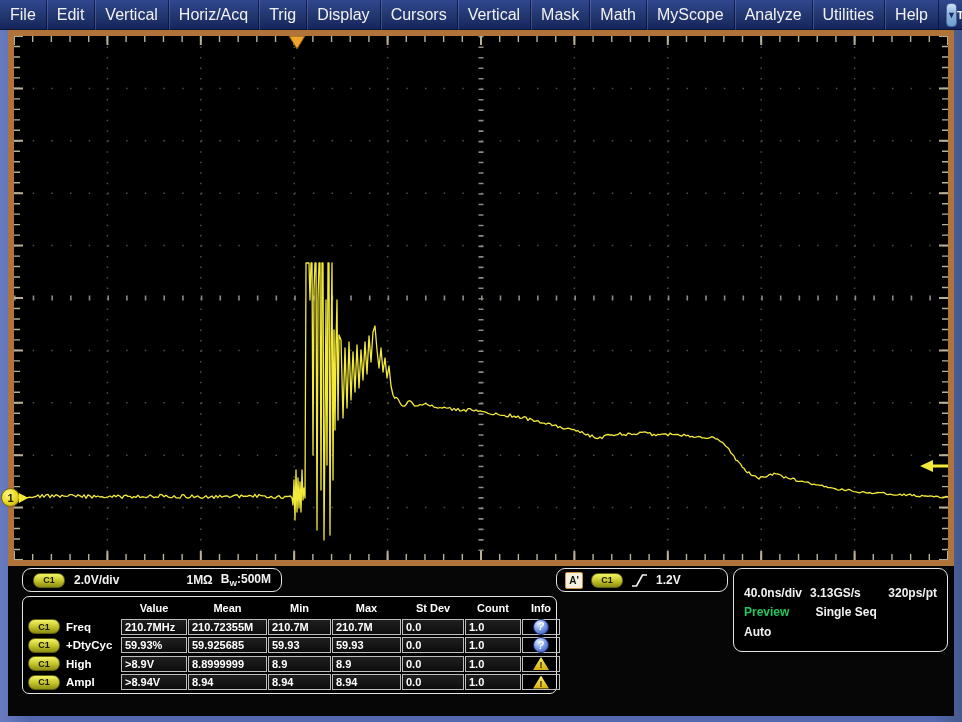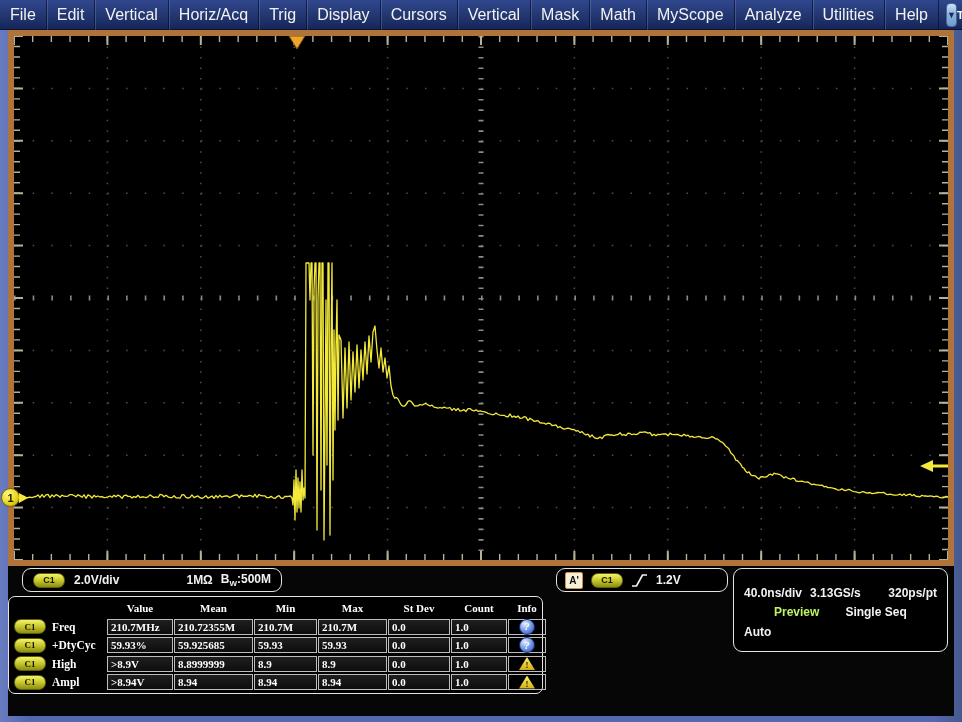--- a/index.html
+++ b/index.html
@@ -41,34 +41,34 @@
   .ch-arrow{position:absolute;left:18px;top:4.5px;width:0;height:0;
     border-left:9px solid #f2e93a;border-top:5px solid transparent;border-bottom:5px solid transparent;}
 
   
   .bottom{position:absolute;left:8px;top:536px;width:946px;height:150px;background:#060606;}
   .robox{position:absolute;background:#000;border:1px solid #e4e4e4;border-radius:9px;
     box-sizing:border-box;color:#f2f2f2;font-weight:bold;font-size:12px;}
   .box-ch1{left:14px;top:2px;width:260px;height:24px;display:flex;align-items:center;padding:0 10px;}
   .box-trig{left:548px;top:2px;width:172px;height:24px;display:flex;align-items:center;padding:0 8px;gap:8px;}
   .box-horiz{left:725px;top:2px;width:215px;height:84px;padding:14px 10px;}
-  .box-meas{left:0;top:30px;width:535px;height:98px;border-radius:7px;padding:3px 5px;font-family:Liberation Serif, serif;}
+  .box-meas{left:14px;top:30px;width:535px;height:98px;border-radius:7px;padding:3px 5px;}
 
   .badge-c1{width:30px;height:13px;border-radius:7px;flex:0 0 auto;
     background:linear-gradient(#f4f468,#c2c22a 55%,#8e8e12);border:1px solid #60600c;
     color:#181800;font-size:9px;font-weight:bold;display:flex;align-items:center;justify-content:center;}
   .badge-a{width:16px;height:15px;background:#f6f0dd;border:1px solid #cf9240;border-radius:2px;
     color:#111;font-size:10px;font-weight:bold;display:flex;align-items:center;justify-content:center;flex:0 0 auto;}
   .vdiv{margin-left:9px;}
   .imp{margin-left:auto;}
   .bw{margin-left:8px;}
   .bw sub{font-size:8px;}
 
   .hline{display:flex;align-items:center;height:19.5px;}
-  .yellow{color:#bef264;margin-left:30px;}
+  .yellow{color:#22c55e;}
   .gap8{margin-left:8px;} .pushR{margin-left:auto;} .singleseq{margin-left:26px;}
 
   
   .meas-grid{display:grid;grid-template-columns:92px 66px 79px 63px 69px 62px 56px 38px;
     grid-auto-rows:16px;row-gap:2.5px;column-gap:1px;align-items:stretch;}
   .mh{color:#fff;font-size:11px;font-weight:bold;text-align:center;line-height:16px;}
   .mlabel{display:flex;align-items:center;gap:6px;color:#fff;font-size:11.5px;font-weight:bold;}
   .mcell{border:1px solid #bdbdbd;background:linear-gradient(#1f1f1f,#0d0d0d);color:#fff;
     font-size:11px;font-weight:bold;line-height:14px;padding:0 3px;box-sizing:border-box;
     white-space:nowrap;overflow:hidden;}

